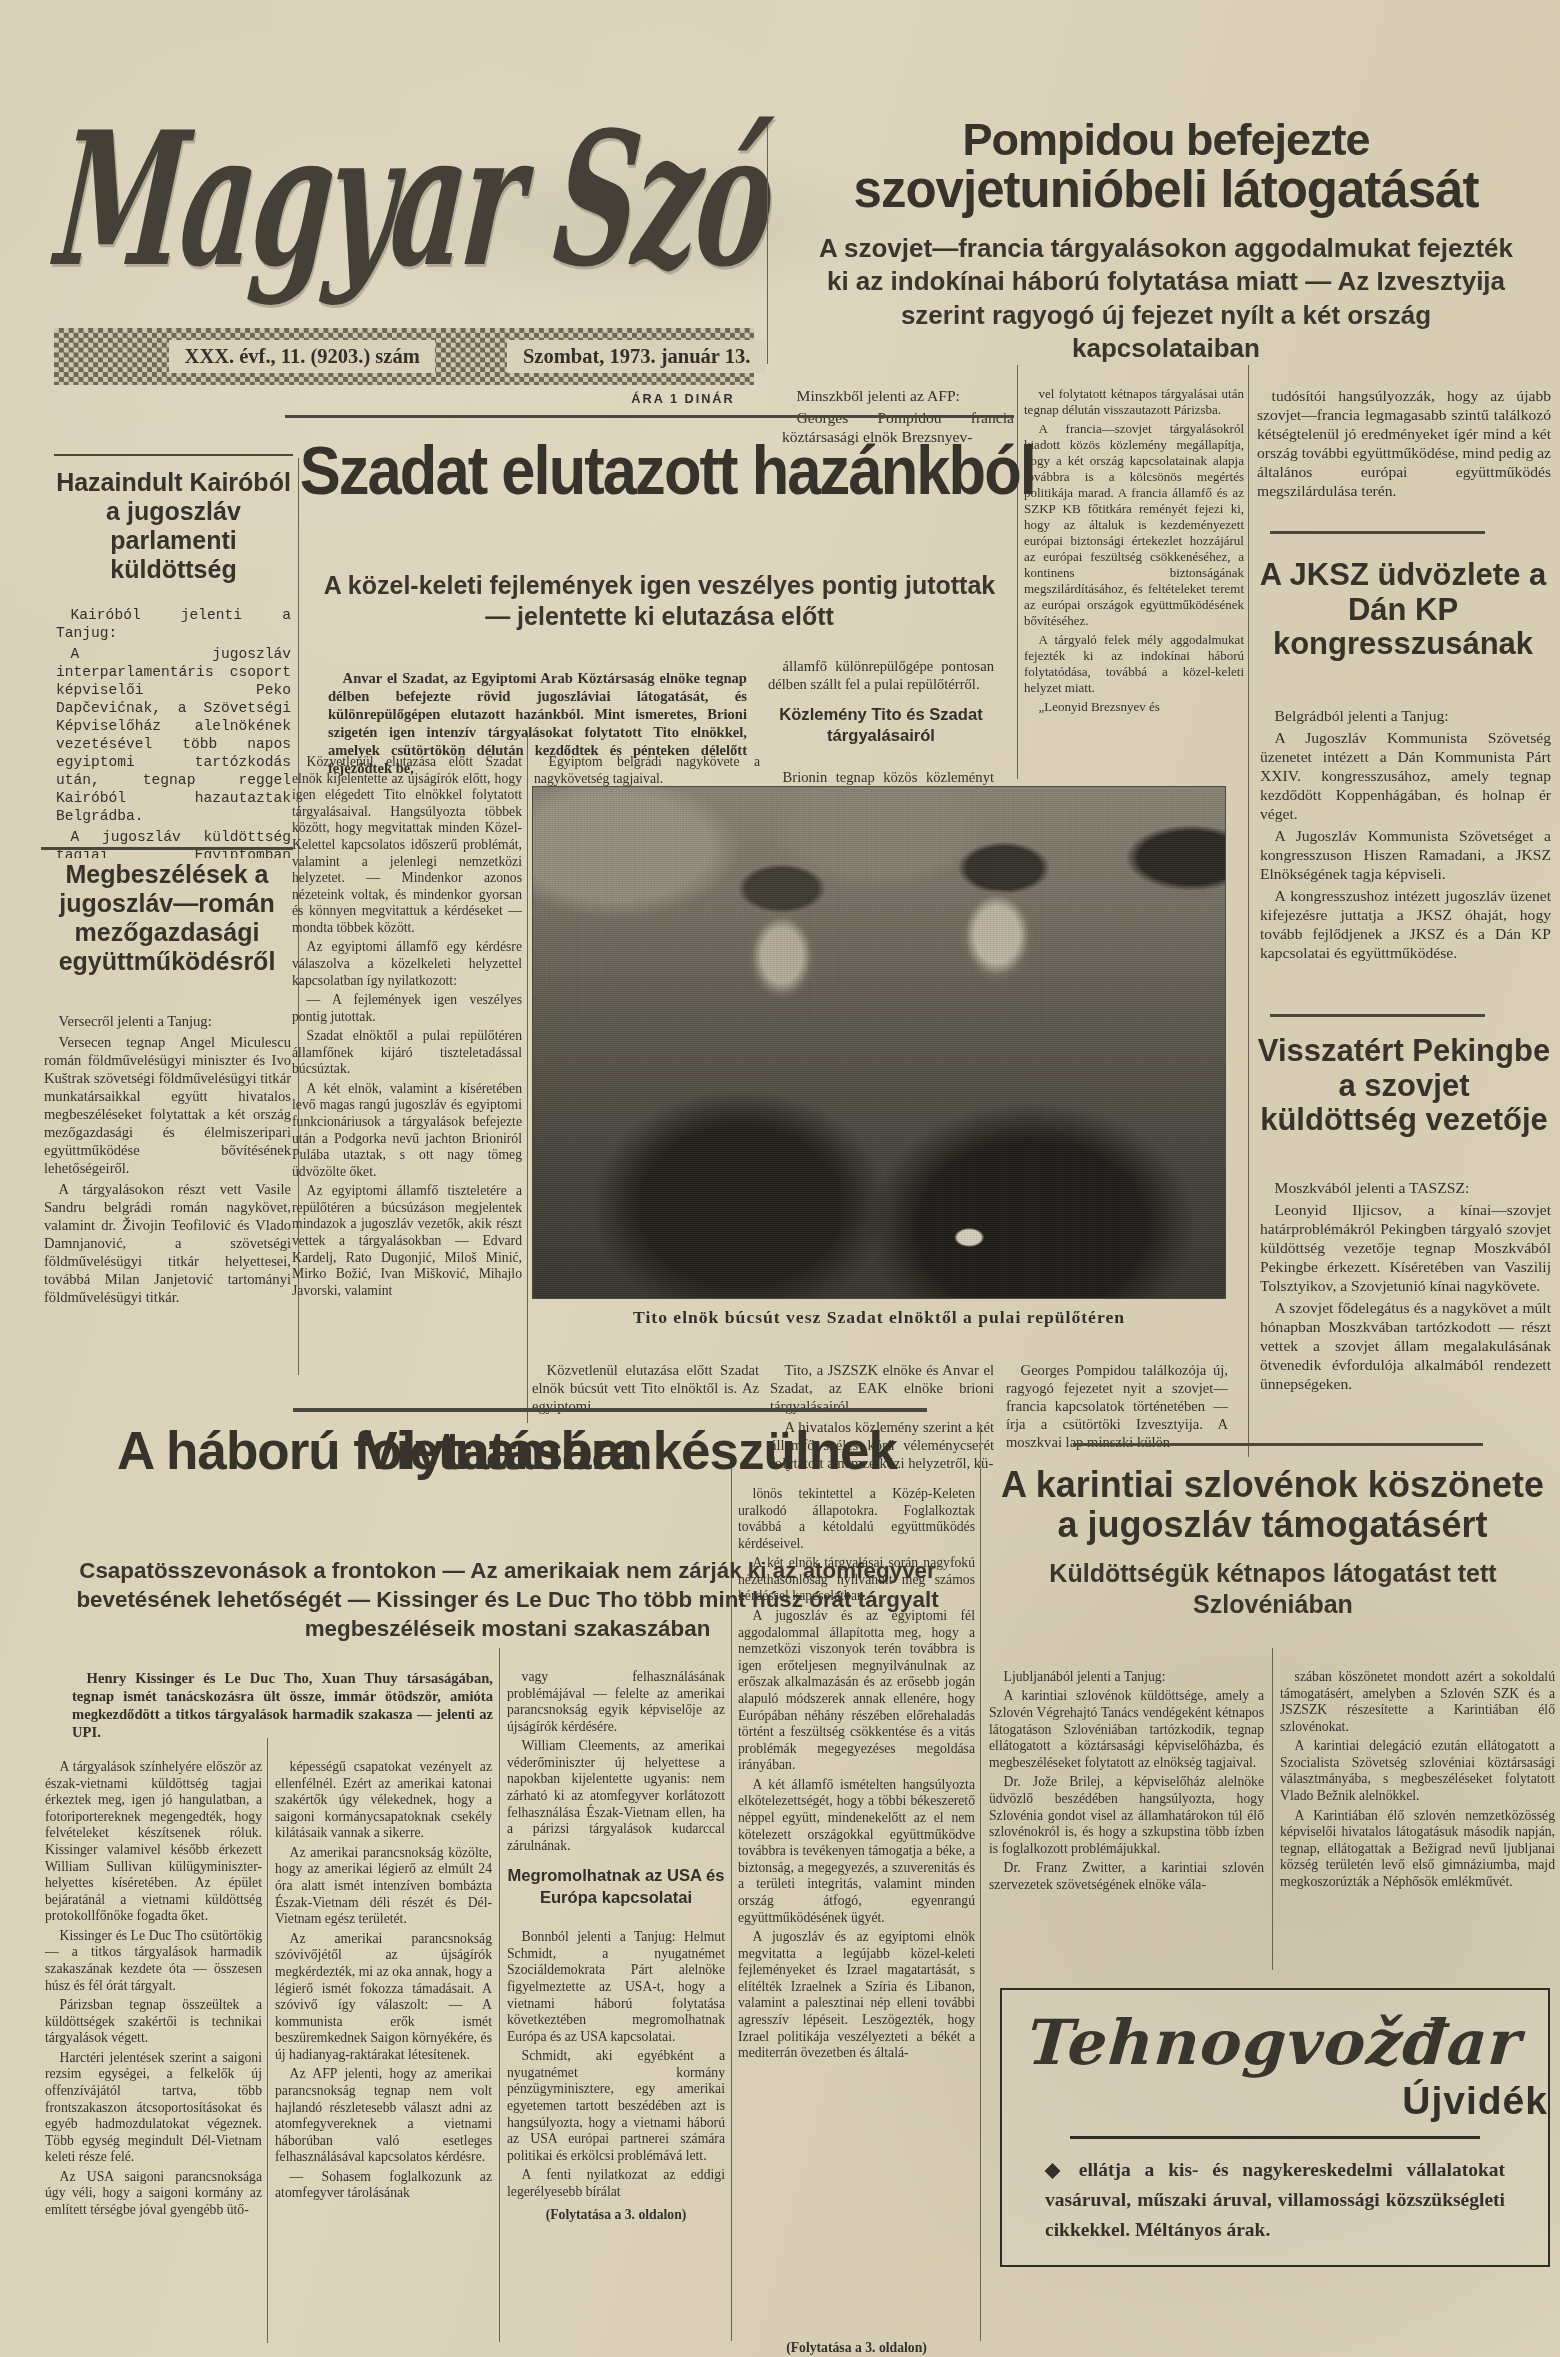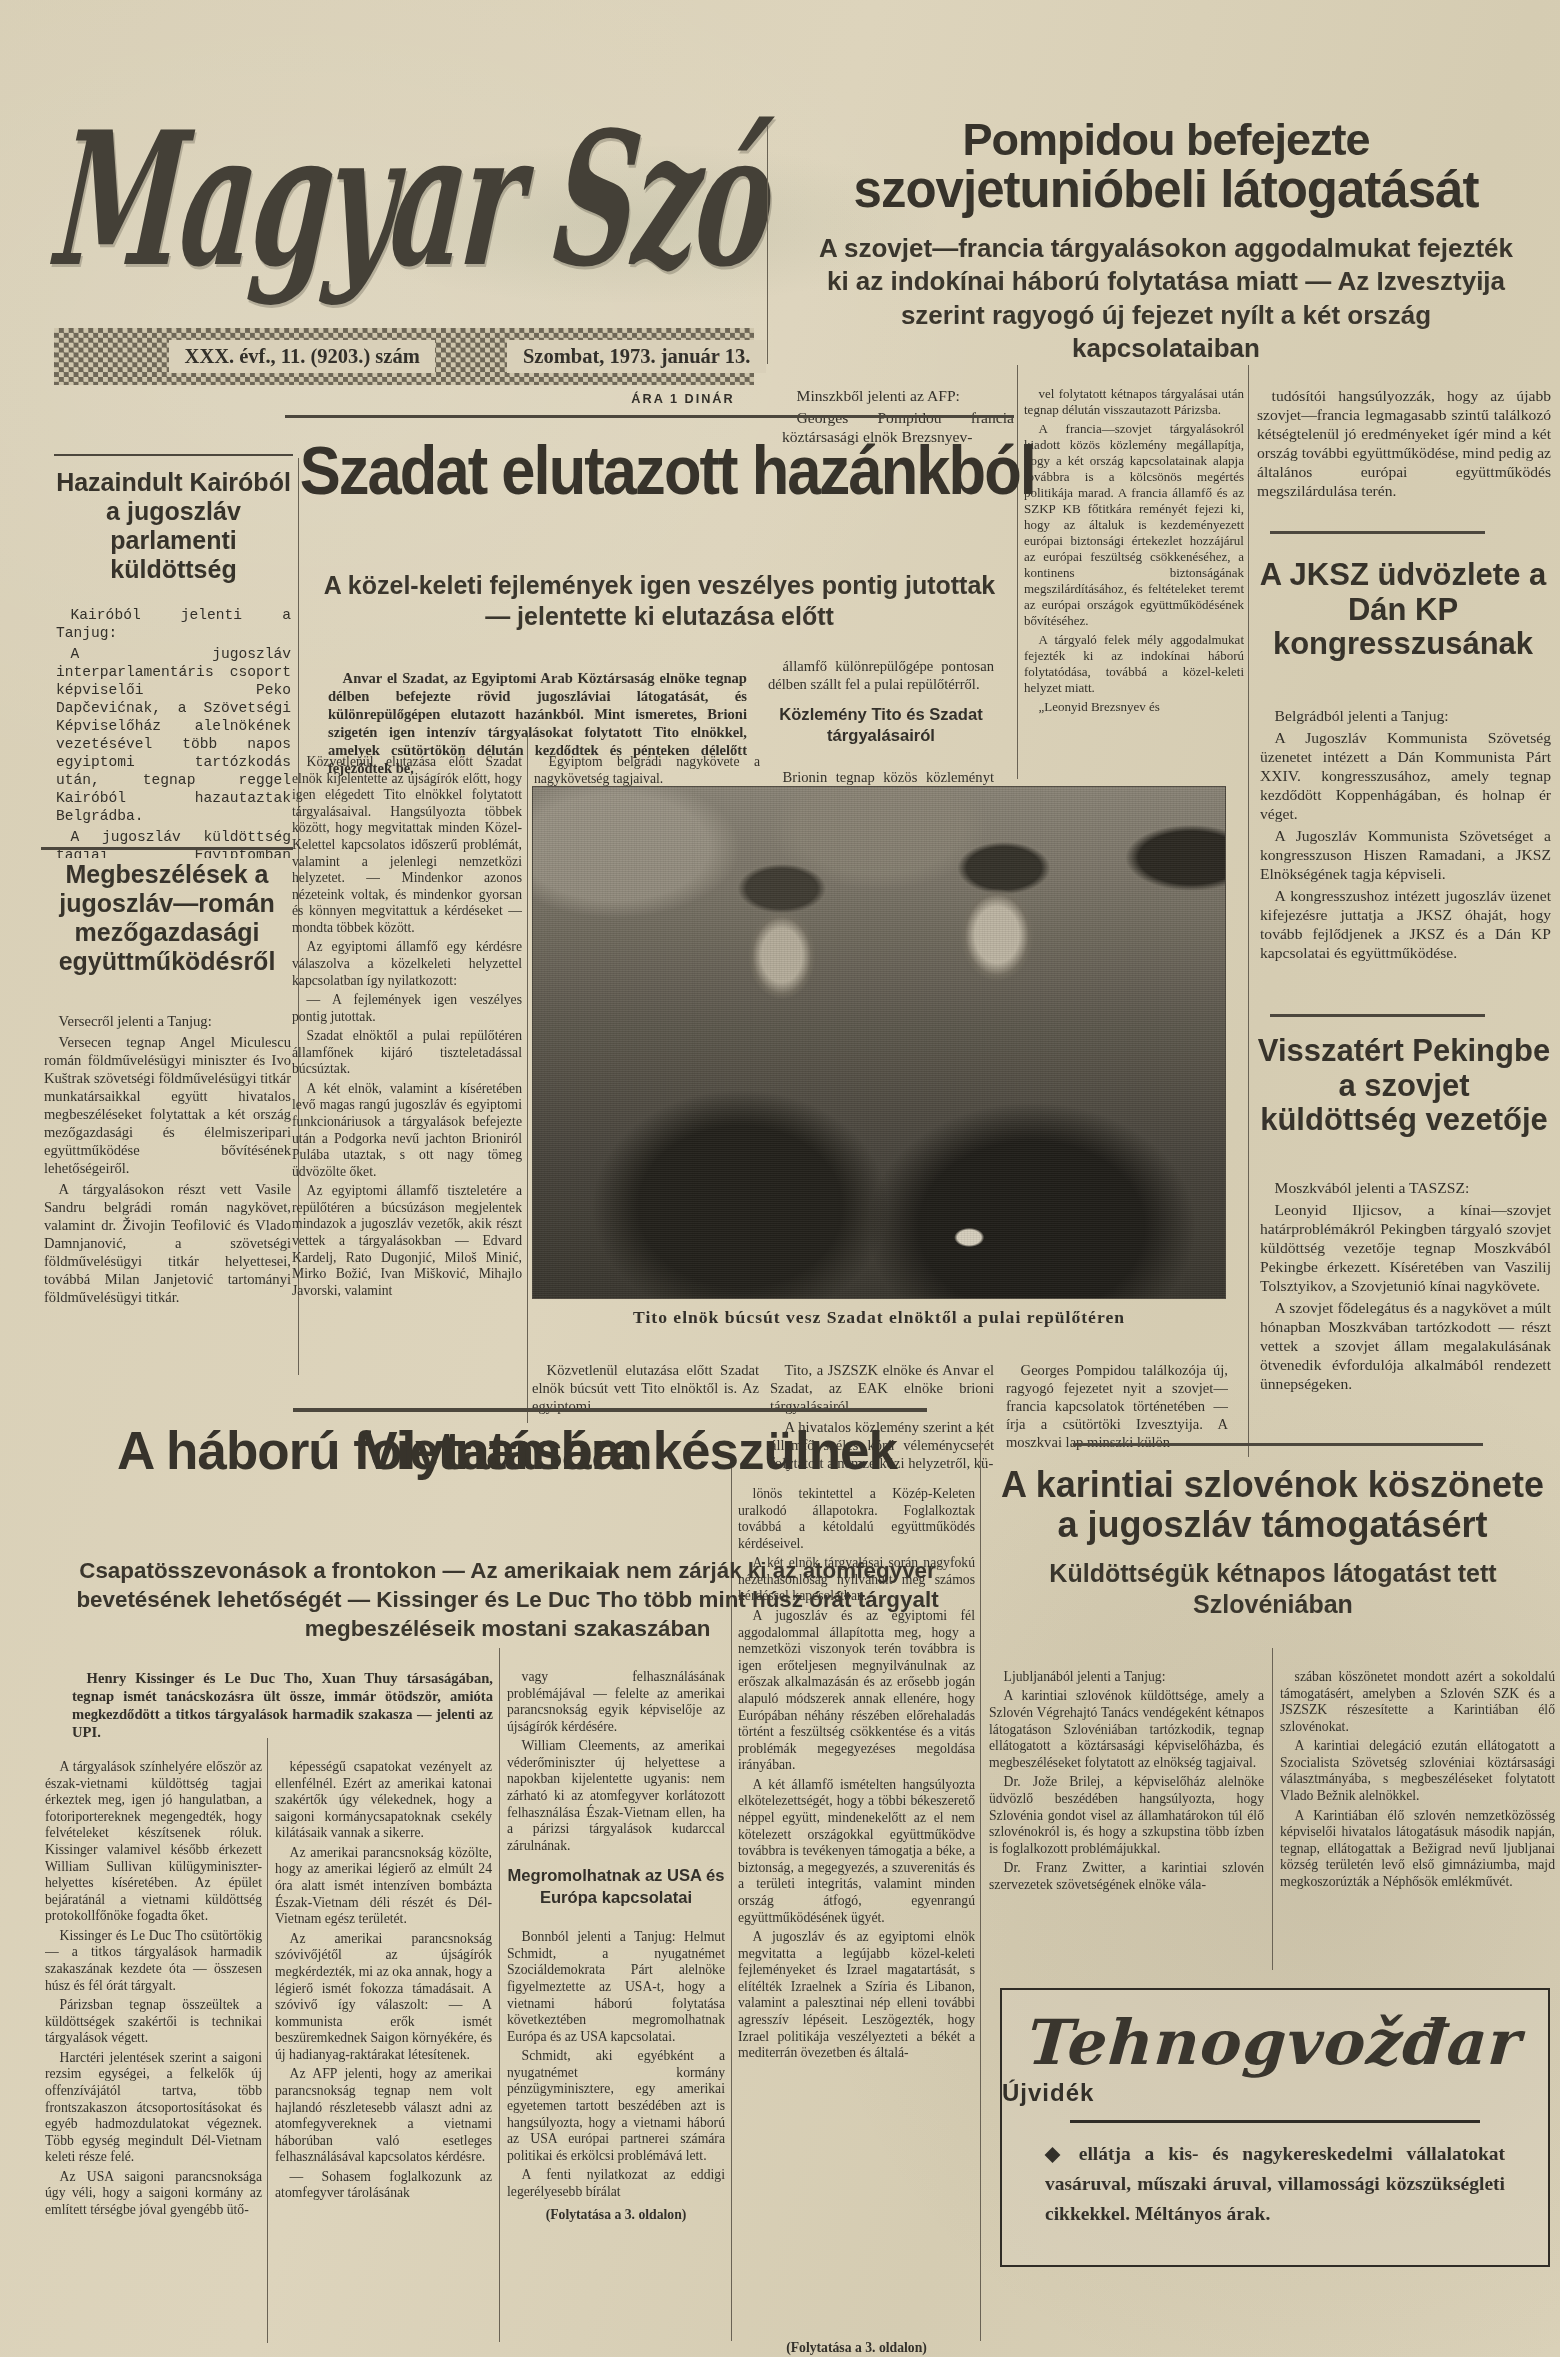--- a/index.html
+++ b/index.html
@@ -65,21 +65,21 @@
       linear-gradient(180deg,#8a8477 0%,#7b7568 18%,#5f5a4f 45%,#47433b 75%,#3a372f 100%);
     box-shadow:0 0 0 1px #4c473d inset;}
   .photo:after{content:"";position:absolute;inset:0;
     background:
       repeating-linear-gradient(0deg, rgba(255,255,255,.04) 0 1px, rgba(0,0,0,.05) 1px 2px),
       repeating-linear-gradient(90deg, rgba(0,0,0,.04) 0 1px, transparent 1px 2.9px);}
   
   .ad-box{border:2.9px solid #2f2c26;background:rgba(222,213,195,.35);}
   .ad-brand{font-family:"DejaVu Serif",serif;font-style:italic;font-weight:700;font-size:62px;
     text-align:center;color:#3a362e;letter-spacing:1px;transform:skewX(-4deg);}
-  .ad-city{font-family:"Liberation Sans",sans-serif;font-weight:700;font-size:24px;text-align:left;letter-spacing:1px;}
+  .ad-city{font-family:"Liberation Sans",sans-serif;font-weight:700;font-size:39px;text-align:right;letter-spacing:1px;}
   .ad-rule{height:2.9px;background:#2f2c26;margin:13.7px auto 15.6px;width:75%;}
   .ad-text{font-weight:700;font-size:19.5px;line-height:1.55;text-align:justify;padding:0 43px;}
   .ad-text .bullet{font-size:19.5px;margin-right:9.8px;}
 </style>
 </head>
 <body>
 
 <div class="page">
 
   <div class="ghost"></div>

